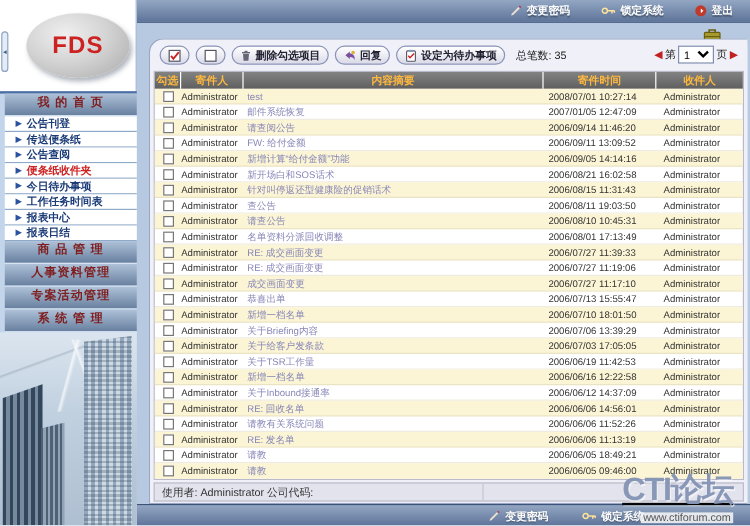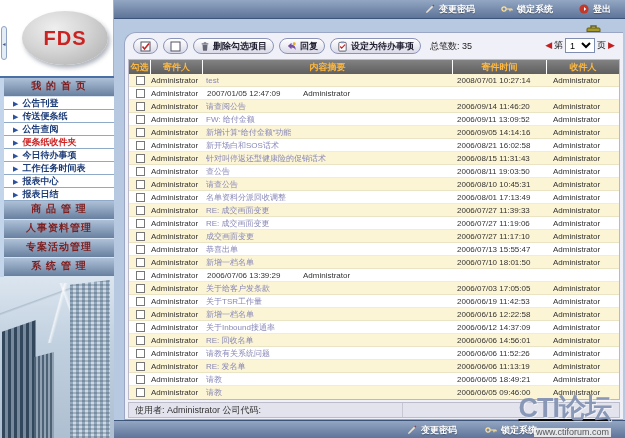--- a/index.html
+++ b/index.html
@@ -262,20 +262,21 @@
               <span class="c-sender">Administrator</span>
               <span class="c-subject">test</span>
               <span class="c-time">2008/07/01 10:27:14</span>
               <span class="c-recipient">Administrator</span>
             </div>
             <div class="trow">
               <span class="c-check">
                 <span class="cb"></span>
               </span>
               <span class="c-sender">Administrator</span>
+              <span class="c-subject">邮件系统恢复</span>
               <span class="c-time">2007/01/05 12:47:09</span>
               <span class="c-recipient">Administrator</span>
             </div>
             <div class="trow alt">
               <span class="c-check">
                 <span class="cb"></span>
               </span>
               <span class="c-sender">Administrator</span>
               <span class="c-subject">请查阅公告</span>
               <span class="c-time">2006/09/14 11:46:20</span>
@@ -387,20 +388,21 @@
               <span class="c-sender">Administrator</span>
               <span class="c-subject">新增一档名单</span>
               <span class="c-time">2006/07/10 18:01:50</span>
               <span class="c-recipient">Administrator</span>
             </div>
             <div class="trow">
               <span class="c-check">
                 <span class="cb"></span>
               </span>
               <span class="c-sender">Administrator</span>
+              <span class="c-subject">关于Briefing内容</span>
               <span class="c-time">2006/07/06 13:39:29</span>
               <span class="c-recipient">Administrator</span>
             </div>
             <div class="trow alt">
               <span class="c-check">
                 <span class="cb"></span>
               </span>
               <span class="c-sender">Administrator</span>
               <span class="c-subject">关于给客户发条款</span>
               <span class="c-time">2006/07/03 17:05:05</span>

